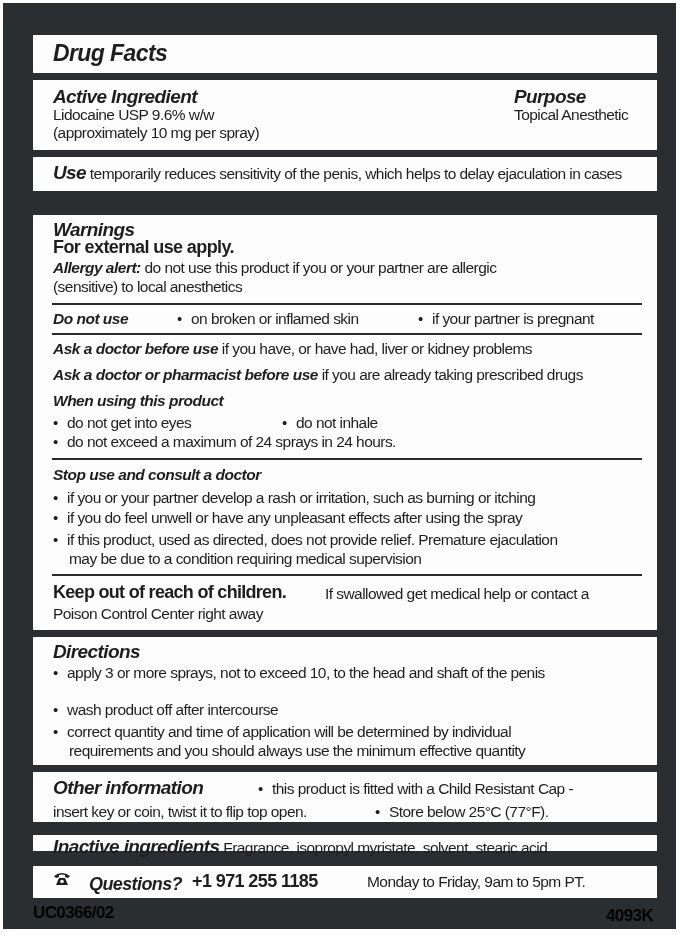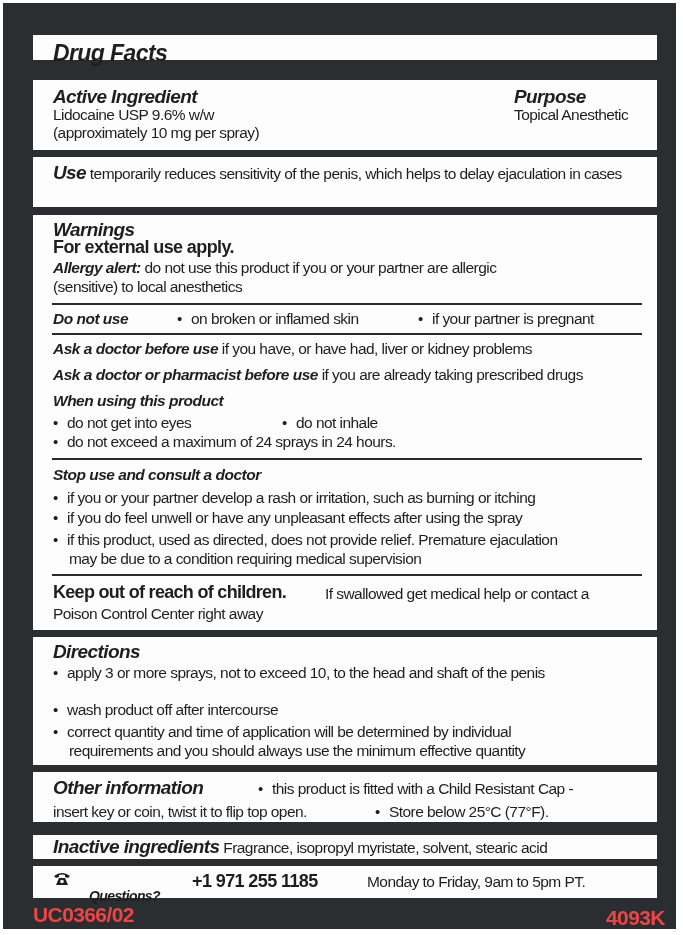--- a/index.html
+++ b/index.html
@@ -8,40 +8,40 @@
   .panel { position: absolute; left: 3px; top: 3px; width: 673px; height: 926px; background: #2a2e30; }
   .box { position: absolute; left: 33px; width: 624px; background: #fdfdfd; box-sizing: border-box; }
   .title-lg { font-weight: bold; font-style: italic; font-size: 23px; letter-spacing: -0.6px; }
   .hd { font-weight: bold; font-style: italic; font-size: 19px; letter-spacing: -0.6px; line-height: 20px; }
   .hd-sm { font-weight: bold; font-style: italic; font-size: 15.5px; letter-spacing: -0.5px; }
   .txt { font-size: 15.5px; letter-spacing: -0.55px; line-height: 18px; }
   .ab { position: absolute; white-space: nowrap; }
   .rule { position: absolute; left: 19px; width: 590px; height: 2px; background: #2a2a2a; }
   .bullet::before { content: "\2022"; display: inline-block; width: 14px; font-size: 15px; }
   .ind { padding-left: 16px; }
-  .foot { position: absolute; color: #ef4444; font-weight: bold; font-size: 21px; letter-spacing: -0.6px; }
+  .foot { position: absolute; color: #000000; font-weight: bold; font-size: 17px; letter-spacing: -0.6px; }
 </style>
 </head>
 <body>
 
 <div class="panel"></div>
 
-<div class="box" style="top:35px;height:25px;">
+<div class="box" style="top:35px;height:38px;">
   <span class="ab title-lg" style="left:20px;top:5px;">Drug Facts</span>
 </div>
 
 <div class="box" style="top:80px;height:70px;">
   <span class="ab hd" style="left:20px;top:7px;">Active Ingredient</span>
   <span class="ab txt" style="left:20px;top:26px;">Lidocaine USP 9.6% w/w</span>
   <span class="ab txt" style="left:20px;top:44px;">(approximately 10 mg per spray)</span>
   <span class="ab hd" style="left:481px;top:7px;">Purpose</span>
   <span class="ab txt" style="left:481px;top:26px;">Topical Anesthetic</span>
 </div>
 
-<div class="box" style="top:157px;height:50px;padding-left:28px;">
+<div class="box" style="top:157px;height:34px;padding-left:28px;">
   <span class="ab txt" style="left:20px;top:6px;"><span class="hd">Use</span><span> temporarily reduces sensitivity of the penis, which helps to delay ejaculation in cases</span></span>
 </div>
 
 <div class="box" style="top:215px;height:415px;">
   <span class="ab hd" style="left:20px;top:5px;">Warnings</span>
   <span class="ab" style="left:20px;top:22px;font-weight:bold;font-size:18px;letter-spacing:-0.6px;">For external use apply.</span>
   <span class="ab txt" style="left:20px;top:44px;"><span class="hd-sm">Allergy alert:</span><span> do not use this product if you or your partner are allergic</span></span>
   <span class="ab txt" style="left:20px;top:63px;">(sensitive) to local anesthetics</span>
 
   <div class="rule" style="top:88px;"></div>
@@ -78,31 +78,31 @@
   <span class="ab txt ind" style="left:20px;top:105px;">requirements and you should always use the minimum effective quantity</span>
 </div>
 
 <div class="box" style="top:772px;height:50px;">
   <span class="ab hd" style="left:20px;top:6px;">Other information</span>
   <span class="ab txt" style="left:20px;top:31px;">insert key or coin, twist it to flip top open.</span>
   <span class="ab txt bullet" style="left:225px;top:8px;">this product is fitted with a Child Resistant Cap -</span>
   <span class="ab txt bullet" style="left:342px;top:31px;">Store below 25°C (77°F).</span>
 </div>
 
-<div class="box" style="top:835px;height:24px;">
+<div class="box" style="top:835px;height:16px;">
   <span class="ab txt" style="left:20px;top:2px;"><span class="hd">Inactive ingredients</span><span> Fragrance, isopropyl myristate, solvent, stearic acid</span></span>
 </div>
 
 <div class="box" style="top:866px;height:32px;">
   <span class="ab" style="left:20px;top:5px;">
     <svg width="18" height="16" viewBox="0 0 18 16">
       <path d="M1 5 Q9 -1 17 5 L15 7 L12 6 L12 4 Q9 3 6 4 L6 6 L3 7 Z" fill="#1e1e1e"></path>
       <path d="M6 7 L12 7 L15 14 L3 14 Z" fill="#1e1e1e"></path>
       <circle cx="9" cy="10.5" r="1.8" fill="#fdfdfd"></circle>
     </svg>
   </span>
-  <span class="ab hd" style="left:56px;top:20px;font-size:14px;">Questions?</span>
+  <span class="ab hd" style="left:56px;top:8px;font-size:18px;">Questions?</span>
   <span class="ab" style="left:159px;top:5px;font-weight:bold;font-size:18px;letter-spacing:-0.6px;">+1 971 255 1185</span>
   <span class="ab txt" style="left:334px;top:7px;">Monday to Friday, 9am to 5pm PT.</span>
 </div>
 
 <span class="foot" style="left:33px;top:903px;">UC0366/02</span>
 <span class="foot" style="left:606px;top:906px;">4093K</span>
 
 </body></html>

